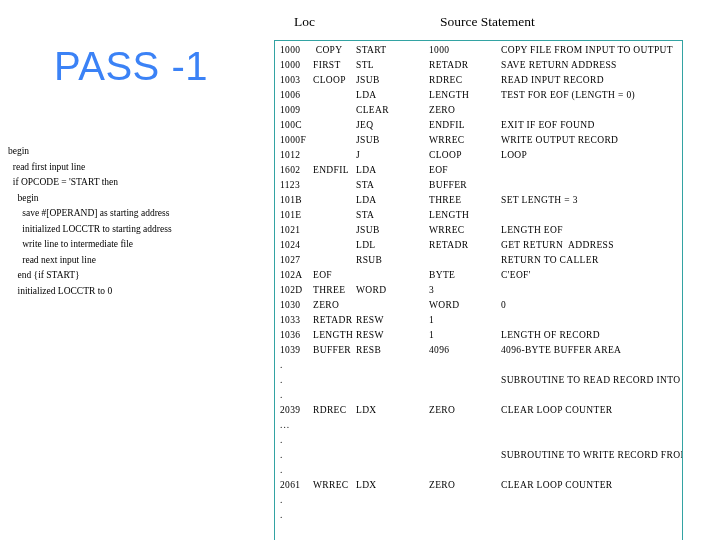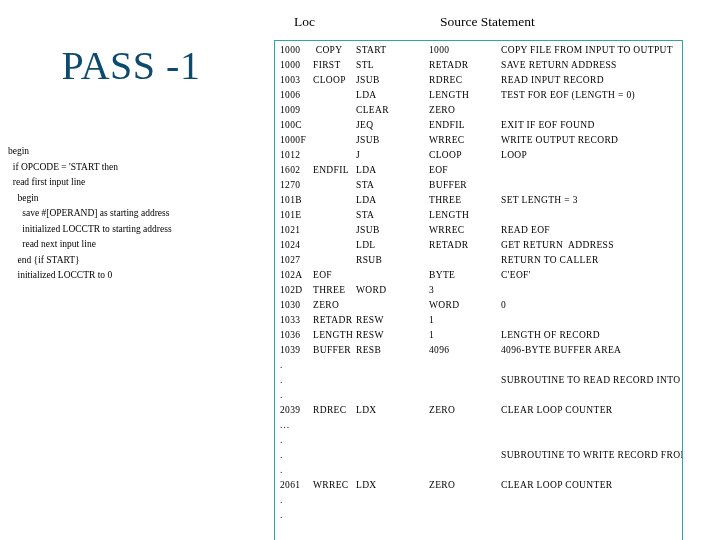--- a/index.html
+++ b/index.html
@@ -16,25 +16,25 @@
     color: #000000;
   }
 
   
   #slide-title {
     position: absolute;
     left: 0px;
     top: 44px;
     width: 262px;
     text-align: center;
-    font-family: Liberation Serif, serif;
+    font-family: Liberation Sans, sans-serif;
     font-size: 40px;
     line-height: 44px;
     letter-spacing: 0.5px;
-    color: #0c4a6e;
+    color: #3b82f6;
     white-space: nowrap;
   }
 
   #pseudocode {
     position: absolute;
     left: 8px;
     top: 144px;
     width: 240px;
   }
   #pseudocode .pc-line {
@@ -110,25 +110,26 @@
 
   .dotline .c-loc { left: 5px; letter-spacing: 1px; }
 </style>
 </head>
 <body>
 
 <div id="slide-title">PASS -1</div>
 
 <div id="pseudocode">
     <div class="pc-line">begin</div>
+    <div class="pc-line">  read first input line</div>
     <div class="pc-line">  if OPCODE = 'START then</div>
-    <div class="pc-line">  read first input line</div>
     <div class="pc-line">    begin</div>
     <div class="pc-line">      save #[OPERAND] as starting address</div>
     <div class="pc-line">      initialized LOCCTR to starting address</div>
+    <div class="pc-line">      write line to intermediate file</div>
     <div class="pc-line">      read next input line</div>
     <div class="pc-line">    end {if START}</div>
     <div class="pc-line">    initialized LOCCTR to 0</div>
   </div>
 
 <div id="listing-headers">
   <div class="hdr hdr-loc">Loc</div>
   <div class="hdr hdr-src">Source Statement</div>
 </div>
 
@@ -184,40 +185,40 @@
         <span class="c-operand">CLOOP</span>
         <span class="c-comment">LOOP</span>
       </div>
       <div class="lrow">
         <span class="c-loc">1602</span>
         <span class="c-label">ENDFIL</span>
         <span class="c-op">LDA</span>
         <span class="c-operand">EOF</span>
       </div>
       <div class="lrow">
-        <span class="c-loc">1270</span>
+        <span class="c-loc">1123</span>
         <span class="c-op">STA</span>
         <span class="c-operand">BUFFER</span>
       </div>
       <div class="lrow">
         <span class="c-loc">101B</span>
         <span class="c-op">LDA</span>
         <span class="c-operand">THREE</span>
         <span class="c-comment">SET LENGTH = 3</span>
       </div>
       <div class="lrow">
         <span class="c-loc">101E</span>
         <span class="c-op">STA</span>
         <span class="c-operand">LENGTH</span>
       </div>
       <div class="lrow">
         <span class="c-loc">1021</span>
         <span class="c-op">JSUB</span>
         <span class="c-operand">WRREC</span>
-        <span class="c-comment">READ EOF</span>
+        <span class="c-comment">LENGTH EOF</span>
       </div>
       <div class="lrow">
         <span class="c-loc">1024</span>
         <span class="c-op">LDL</span>
         <span class="c-operand">RETADR</span>
         <span class="c-comment">GET RETURN  ADDRESS</span>
       </div>
       <div class="lrow">
         <span class="c-loc">1027</span>
         <span class="c-op">RSUB</span>

